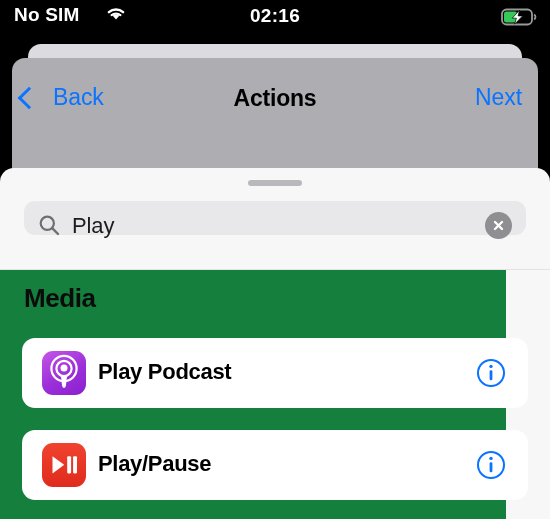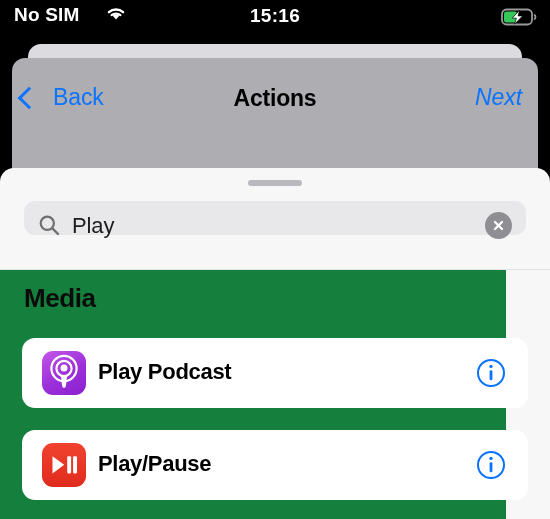--- a/index.html
+++ b/index.html
@@ -116,21 +116,20 @@
     color: #000000;
     letter-spacing: -0.2px;
   }
   .nav-next {
     position: absolute;
     right: 16px;
     top: 26px;
     color: #0a73ff;
     font-size: 23px;
     letter-spacing: -0.1px;
-    font-style: italic;
   }
 
   
   .sheet {
     position: absolute;
     left: 0;
     top: 168px;
     width: 550px;
     height: 351px;
     background: #f7f7f8;
@@ -268,21 +267,21 @@
       <span class="sb-carrier">No SIM</span>
       <span>
         <svg width="22" height="17" viewBox="0 0 22 17">
           <path d="M11 14.6 L14.3 10.7 A5.2 5.2 0 0 0 7.7 10.7 Z" fill="#ffffff"></path>
           <path d="M3.9 7.2 A10.6 10.6 0 0 1 18.1 7.2" stroke="#ffffff" stroke-width="2.4" fill="none" stroke-linecap="round"></path>
           <path d="M6.6 10.1 A7 7 0 0 1 15.4 10.1" stroke="#ffffff" stroke-width="2.2" fill="none" stroke-linecap="round"></path>
         </svg>
       </span>
     </div>
 
-    <div class="sb-time">15:16</div>
+    <div class="sb-time">02:16</div>
 
     <div class="sb-right">
       <span>
         <svg width="37" height="18" viewBox="0 0 37 18">
           <rect x="1" y="1.5" width="30" height="15" rx="4.5" ry="4.5" fill="none" stroke="#9a9a9a" stroke-width="1.8"></rect>
           <path d="M33.2 6.5 a3.1 3.1 0 0 1 0 5" stroke="#9a9a9a" stroke-width="1.8" fill="none"></path>
           <rect x="3" y="3.6" width="13" height="10.8" rx="2.2" ry="2.2" fill="#34c759"></rect>
           <path d="M18.5 2.2 L11.2 10.2 L15.4 10.2 L13.6 16.2 L21.6 7.9 L17.1 7.9 Z" fill="#ffffff" stroke="#000000" stroke-width="0.7"></path>
         </svg>
       </span>

